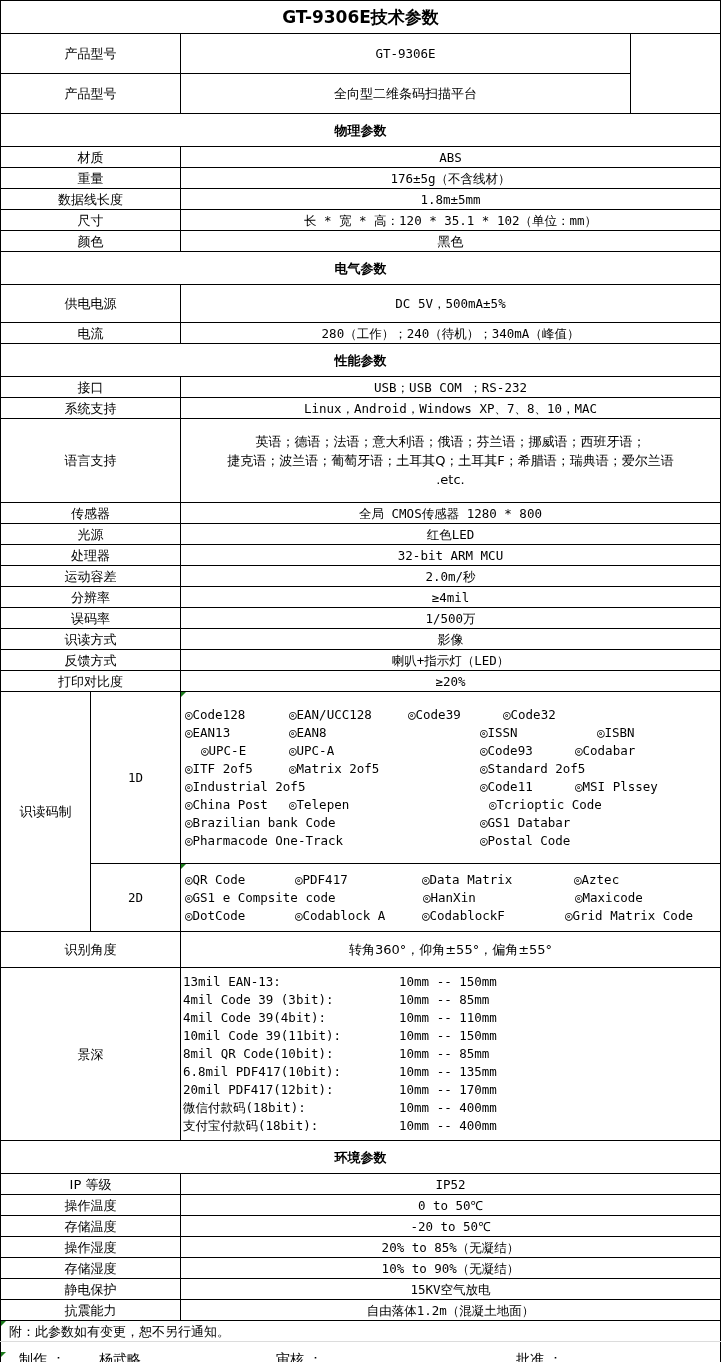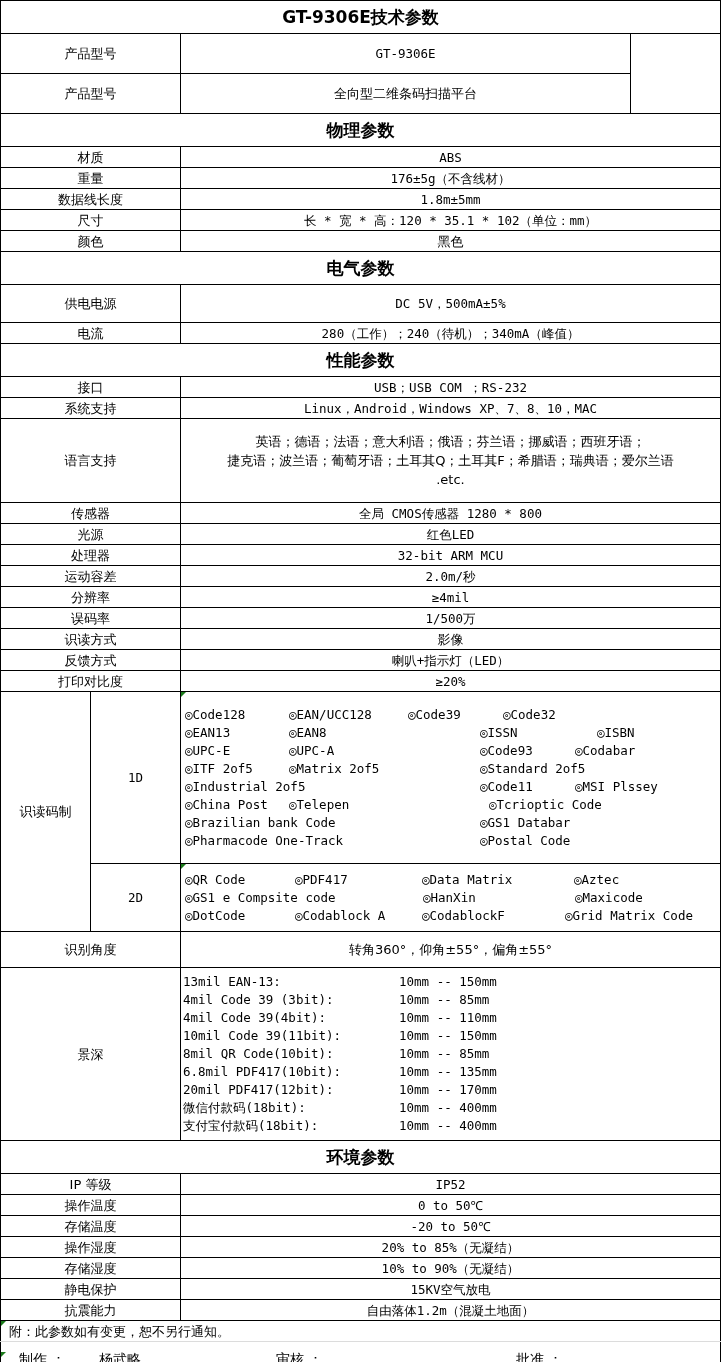--- a/index.html
+++ b/index.html
@@ -3,21 +3,21 @@
 <meta charset="utf-8">
 <style>
   html, body { margin: 0; padding: 0; background: #ffffff; }
   body { width: 721px; height: 1362px; position: relative; overflow: hidden;
          font-family: "DejaVu Serif", "Liberation Serif", serif; color: #000; }
   .sheet { position: absolute; left: 0; top: 0; width: 721px; height: 1362px; padding-left: 40px; }
   table { border-collapse: collapse; table-layout: fixed; width: 720px; position: absolute; left: 0; top: 0; }
   td { border: 1.5px solid #000; padding: 0; text-align: center; vertical-align: middle;
        font-size: 13px; line-height: 15px; overflow: hidden; white-space: nowrap; }
   .title { font-family: "DejaVu Sans", "Liberation Sans", sans-serif; font-weight: bold; font-size: 17px; }
-  .section { font-family: Liberation Serif, serif; font-weight: bold; font-size: 17px; }
+  .section { font-family: Liberation Serif, serif; font-weight: bold; font-size: 13px; }
   .lbl { font-family: "DejaVu Sans", "Liberation Sans", sans-serif; font-size: 13px; }
   .mono { font-family: "DejaVu Sans Mono", "Liberation Mono", monospace; font-size: 12.5px; }
   .wrap { white-space: normal; line-height: 19px; }
   .codes { text-align: left; vertical-align: middle; position: relative; }
   .codes .grid { position: relative; }
   .codes .line { position: relative; height: 18px; }
   .codes .cell { position: absolute; top: 0; white-space: nowrap; font-family: "DejaVu Sans Mono", "Liberation Mono", monospace; font-size: 12.5px; line-height: 18px; }
   .tri { position: absolute; left: 0; top: 0; width: 0; height: 0;
          border-top: 5px solid #1a7a1a; border-right: 5px solid transparent; }
   .depth { text-align: left; padding-left: 2px; }
@@ -159,21 +159,21 @@
           <span class="cell" style="left:223px">◎Code39</span>
           <span class="cell" style="left:318px">◎Code32</span>
         </div>
         <div class="line">
           <span class="cell" style="left:0px">◎EAN13</span>
           <span class="cell" style="left:104px">◎EAN8</span>
           <span class="cell" style="left:295px">◎ISSN</span>
           <span class="cell" style="left:412px">◎ISBN</span>
         </div>
         <div class="line">
-          <span class="cell" style="left:0px">◎UPC-E</span>
+          <span class="cell" style="left:16px">◎UPC-E</span>
           <span class="cell" style="left:104px">◎UPC-A</span>
           <span class="cell" style="left:295px">◎Code93</span>
           <span class="cell" style="left:390px">◎Codabar</span>
         </div>
         <div class="line">
           <span class="cell" style="left:0px">◎ITF 2of5</span>
           <span class="cell" style="left:104px">◎Matrix 2of5</span>
           <span class="cell" style="left:295px">◎Standard 2of5</span>
         </div>
         <div class="line">

